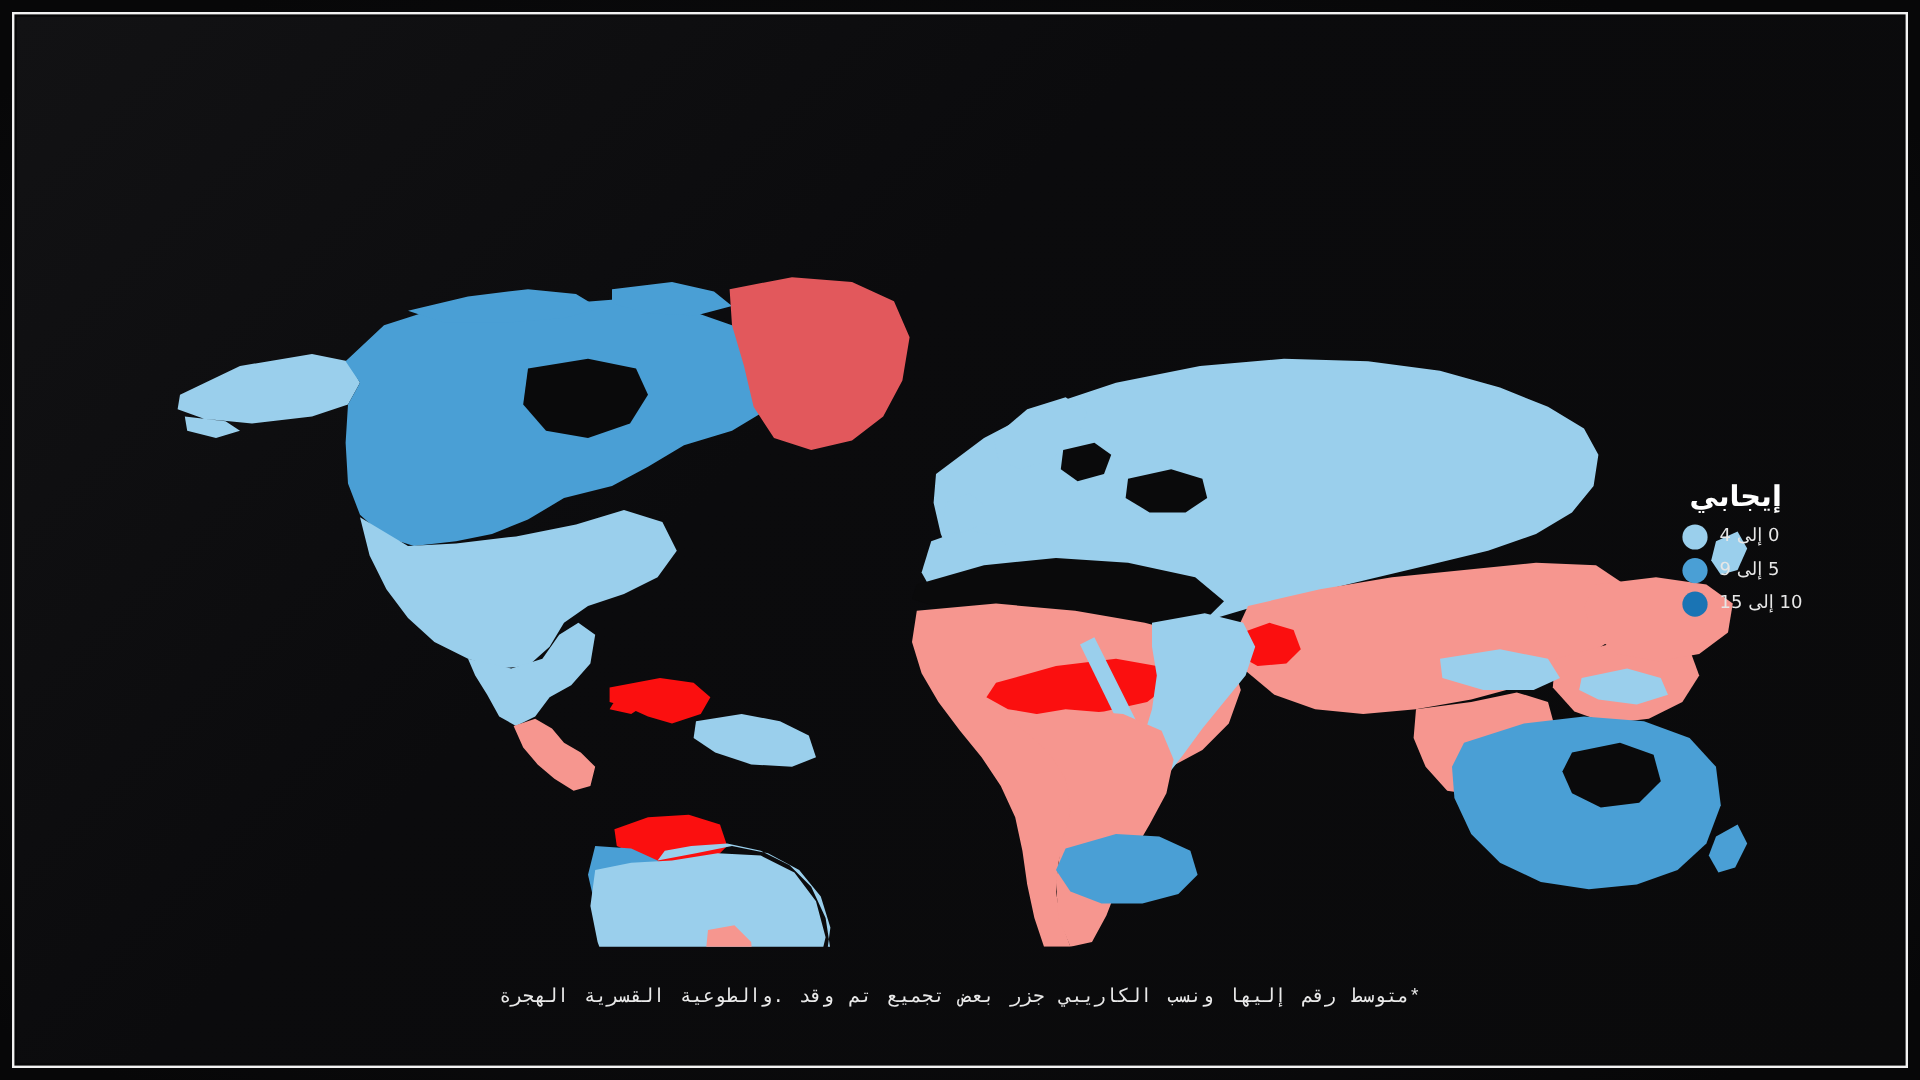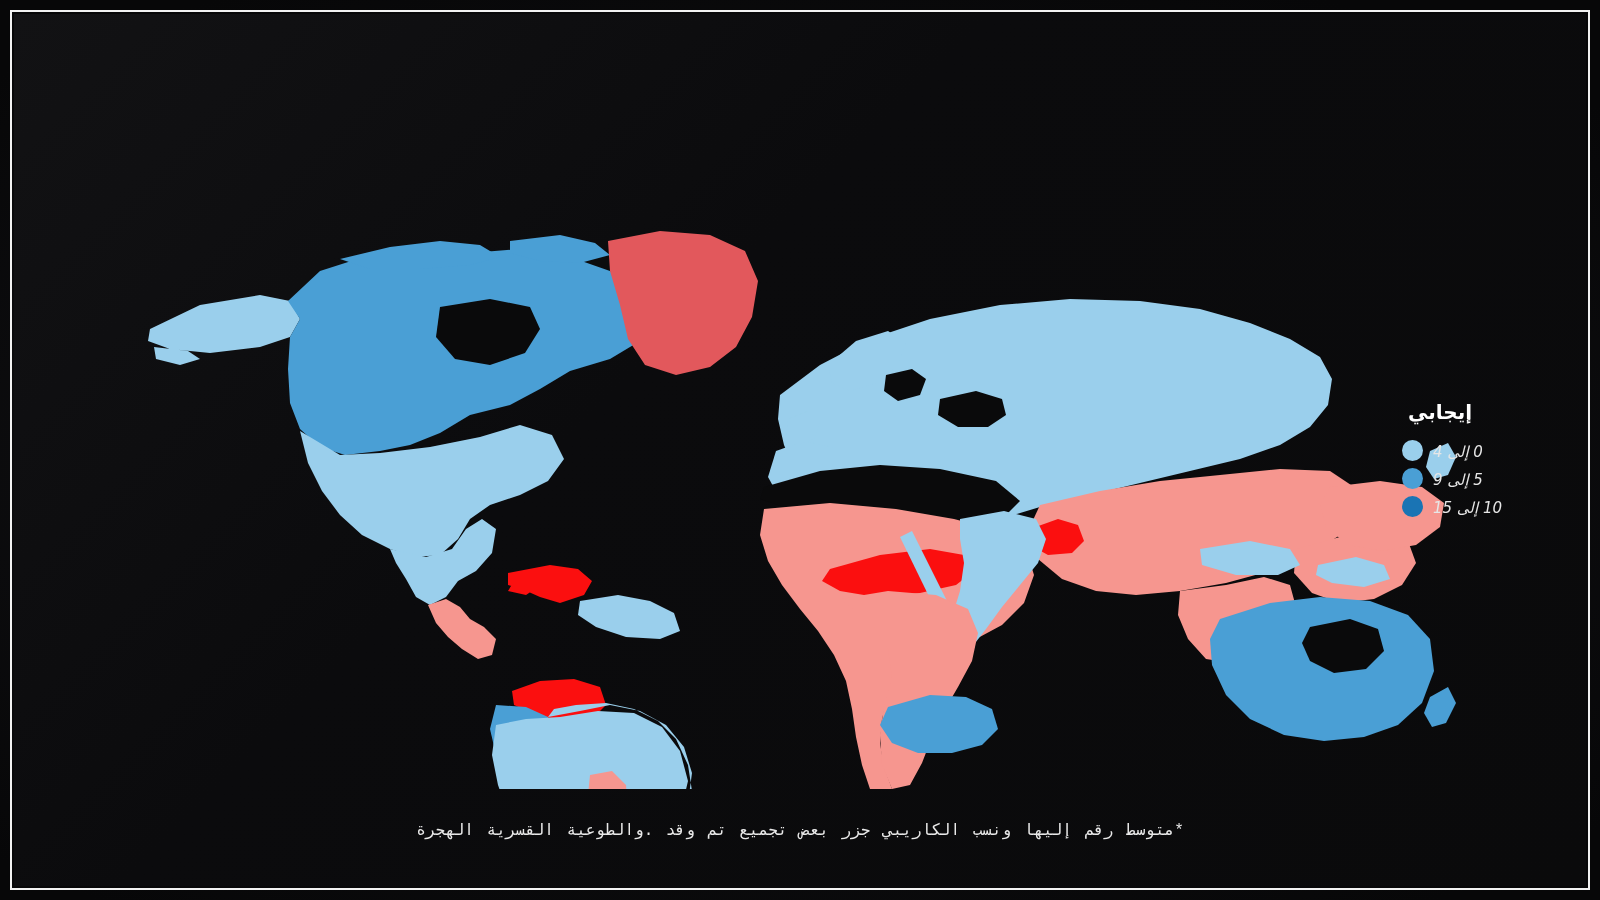--- a/index.html
+++ b/index.html
@@ -51,26 +51,26 @@
     direction:rtl; word-spacing:3px;font-family:Liberation Mono, monospace;
   }
 
   
   #legend {
     position:absolute; top:386px; right:24px;
     width:160px; direction:rtl; text-align:right;
   }
   .legend-group { margin-bottom:18px; }
   .legend-heading {
-    font-size:20px; font-weight:700; color:#ffffff;
+    font-size:24px; font-weight:700; color:#ffffff;
     margin-bottom:9px; text-align:left; padding-left:6px;
   }
   .legend-row {
-    display:flex; align-items:flex-end; justify-content:flex-end;
-    gap:10px; height:28px;font-style:italic;
+    display:flex; align-items:flex-start; justify-content:flex-end;
+    gap:10px; height:28px;
   }
   .legend-label {
     font-size:15px; color:#e6e6e6; font-weight:500;
     white-space:nowrap; direction:rtl;
   }
   .legend-dot {
     width:21px; height:21px; border-radius:50%; flex:0 0 auto;
   }
 
   

